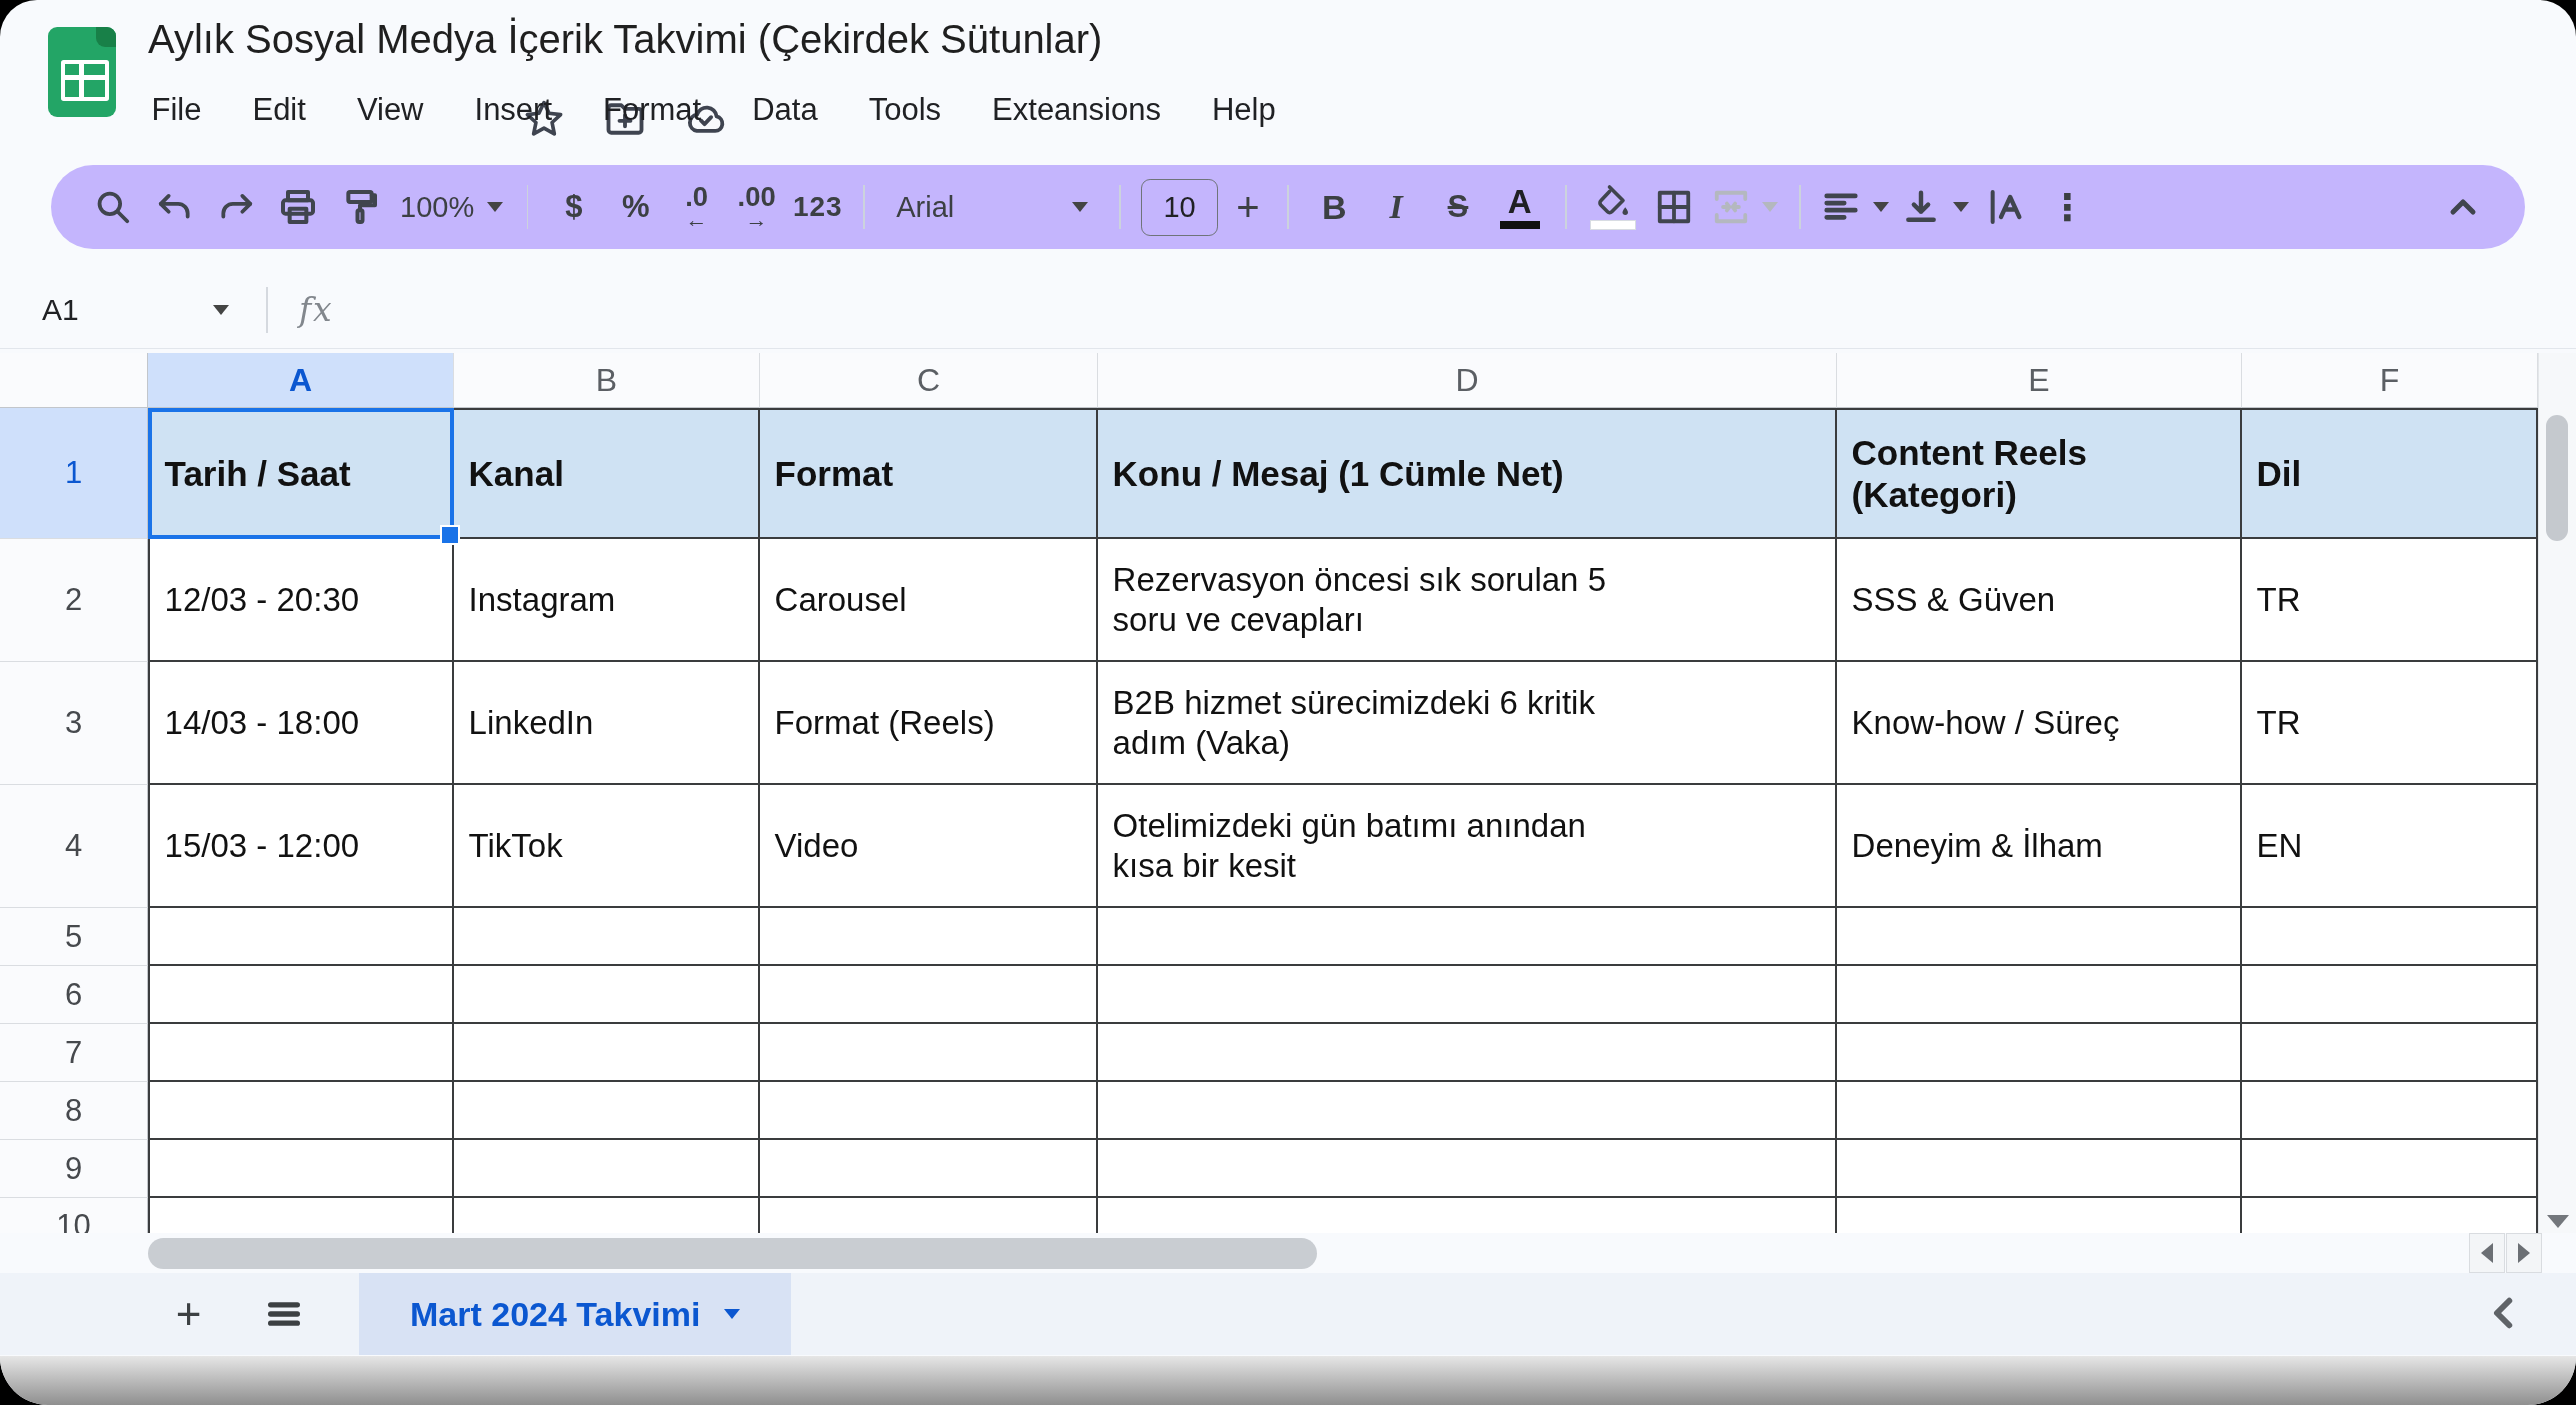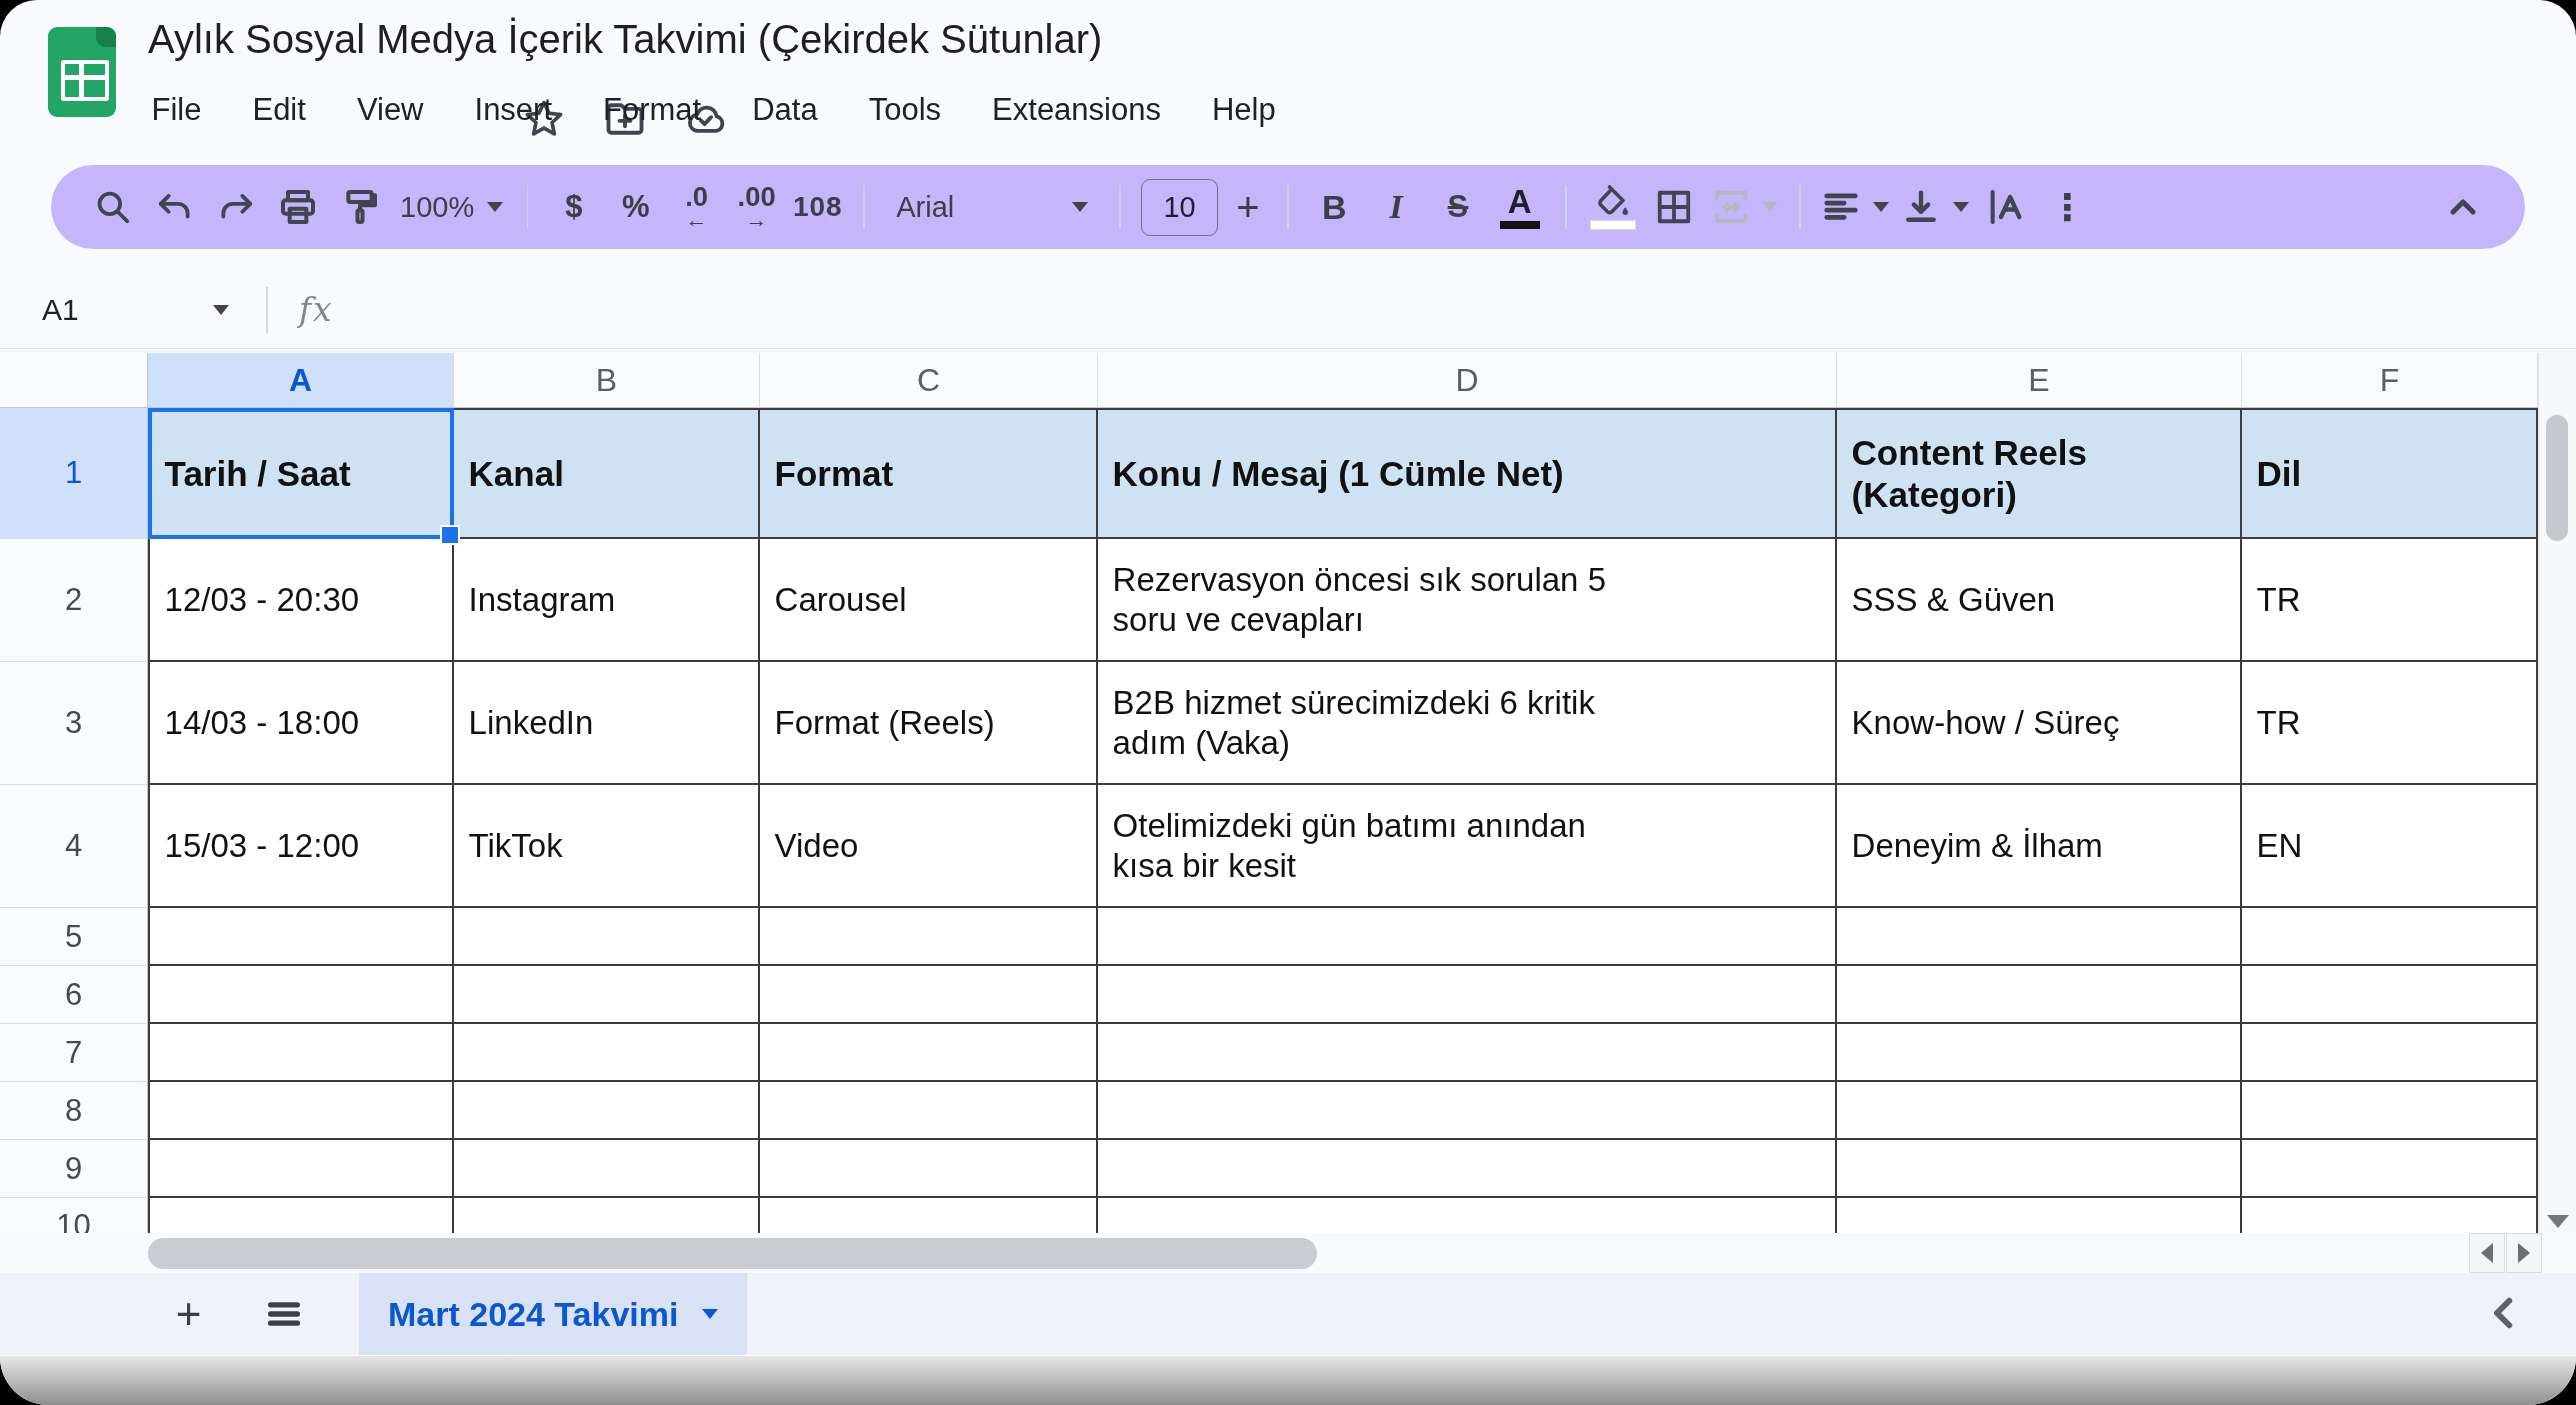--- a/index.html
+++ b/index.html
@@ -84,21 +84,21 @@
   .hbtn.left{left:2469px;}
   .hbtn.right{left:2506px;}
   .tri-left{width:0;height:0;border-top:10px solid transparent;border-bottom:10px solid transparent;border-right:12px solid #6b6f74;}
   .tri-right{width:0;height:0;border-top:10px solid transparent;border-bottom:10px solid transparent;border-left:12px solid #6b6f74;}
 
   
   .tabbar{position:absolute;top:1273px;left:0;right:0;height:82px;background:#eff3f9;display:flex;align-items:center;}
   .tab-plus{font-size:44px;color:#3c4043;font-weight:300;margin-left:161px;width:55px;text-align:center;}
   .tab-menu{margin-left:40px;width:55px;display:flex;justify-content:center;}
   .tab-menu svg{stroke:#3c4043;stroke-width:3.2;stroke-linecap:round;}
-  .sheet-tab{margin-left:48px;height:100%;padding:0 29px;background:#d8e2f4;display:flex;align-items:center;gap:24px;}
+  .sheet-tab{margin-left:48px;height:100%;padding:0 51px;background:#d8e2f4;display:flex;align-items:center;gap:24px;}
   .sheet-tab .label{font-size:34px;font-weight:bold;color:#0b57d0;}
   .sheet-tab .caret{border-top-color:#0b57d0;margin-left:0;}
   .tabbar .spacer{flex:1;}
   .collapse-left{margin-right:51px;}
   .collapse-left svg{stroke:#5f6368;stroke-width:3.4;fill:none;stroke-linecap:round;stroke-linejoin:round;}
 
   .bottom-strip{position:absolute;top:1356px;left:0;right:0;bottom:0;background:linear-gradient(#e6e6e6,#8f8f8f);}
 </style>
 </head>
 <body>
@@ -193,21 +193,21 @@
     </div>
     <div class="tbtn deci">
       <span class="num">.0</span>
         <span class="arr">←</span>
     </div>
     <div class="tbtn deci">
       <span class="num">.00</span>
         <span class="arr">→</span>
     </div>
     <div class="tbtn">
-      <span class="num123">108</span>
+      <span class="num123">123</span>
     </div>
 
     <div class="tsep"></div>
 
     <div class="fontname">
       <span class="tlabel">Arial</span>
       <span class="caret"></span>
     </div>
 
     <div class="tsep"></div>

